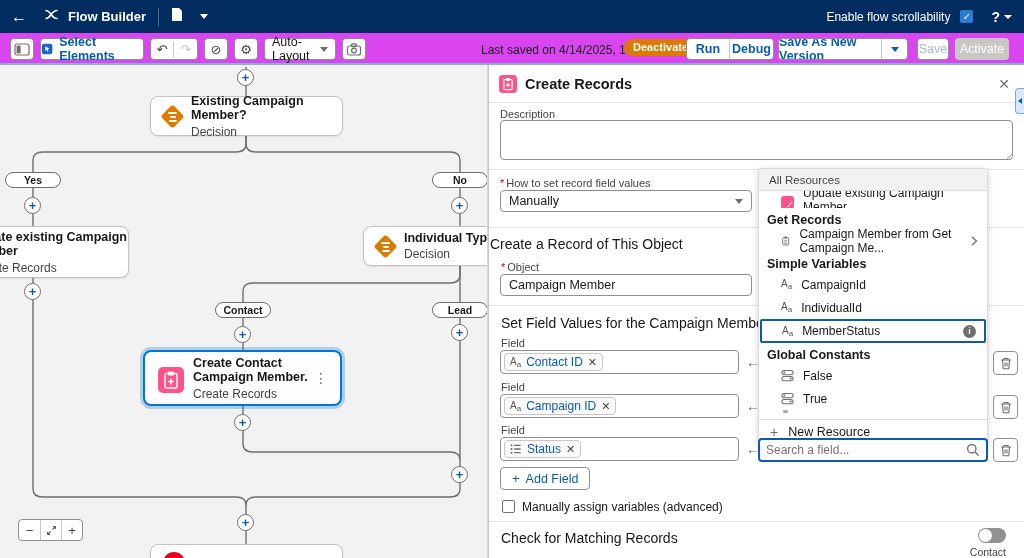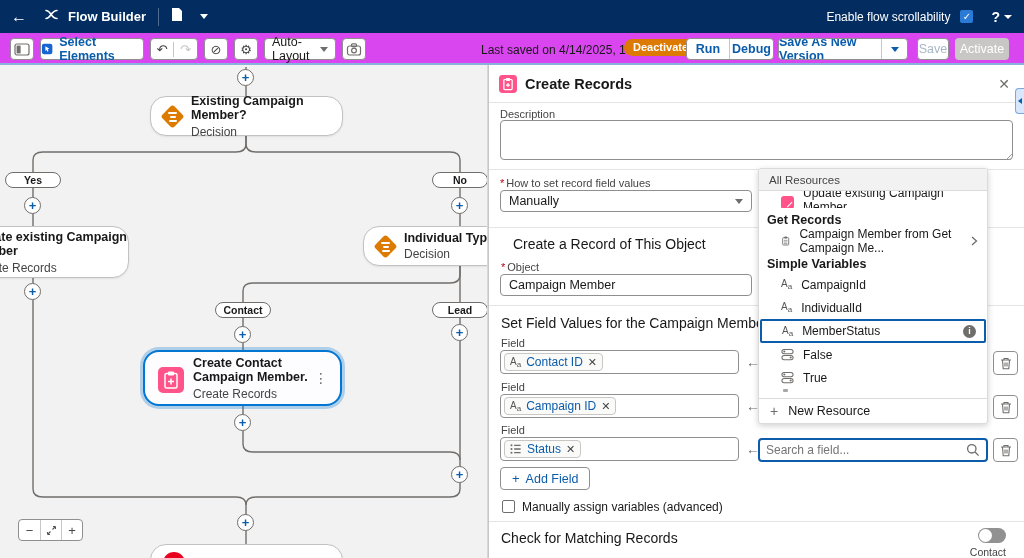--- a/index.html
+++ b/index.html
@@ -47,21 +47,21 @@
   .t-savenew .c1 { width:102px; }
   .t-savenew .c2 { width:26px; border-left:1px solid #c9c7c5; }
   .t-save { left:917px; width:32px; color:#a8b7c7; }
   .t-activate { left:955px; width:54px; background:#c9c7c5; border:none; color:#fff; }
 
   
   .canvas { position:absolute; left:0; top:65px; width:488px; height:493px; background:#f3f2f2; border-right:1px solid #d8d8d8; overflow:hidden; }
   .connectors { position:absolute; left:0; top:0; }
   .plus { position:absolute; width:17px; height:17px; background:#fff; border:1px solid #706e6b; border-radius:50%; color:#0b5cab; font-size:13px; line-height:15px; text-align:center; font-weight:bold; }
   .pill { position:absolute; width:56px; height:16px; background:#fff; border:1px solid #706e6b; border-radius:8px; font-size:10.5px; font-weight:bold; color:#181818; text-align:center; line-height:14px; }
-  .node { position:absolute; background:#fff; border:1px solid #c2c2c2; border-radius:16px; box-shadow:0 1px 2px rgba(0,0,0,.08); }
+  .node { position:absolute; background:#fff; border:1px solid #c2c2c2; border-radius:8px; box-shadow:0 1px 2px rgba(0,0,0,.08); }
   .node-title { font-size:12.5px; font-weight:bold; color:#181818; line-height:1.15; }
   .node-sub { font-size:12px; color:#444; margin-top:2px; }
   .node-body { position:absolute; left:40px; top:50%; transform:translateY(-50%); width:158px; }
   .node-selected { border:2px solid #0176d3; box-shadow:0 0 0 3px rgba(1,118,211,.28); background:#fdfdff; }
   .diamond { position:absolute; left:13px; top:50%; width:17px; height:17px; margin-top:-8.5px; background:#dd7a01; border-radius:3px; transform:rotate(45deg); }
   .diamond .bars { position:absolute; left:0; top:0; width:17px; height:17px; transform:rotate(-45deg); display:flex; flex-direction:column; align-items:center; justify-content:center; gap:2px; }
   .diamond .bars i { display:block; height:2px; background:#fff; border-radius:1px; }
   .kebab { position:absolute; right:12px; top:50%; transform:translateY(-50%); color:#706e6b; font-size:14px; font-family:"DejaVu Sans", sans-serif; }
   .end-circle { position:absolute; left:12px; top:7px; width:22px; height:22px; border-radius:50%; background:#ea001e; }
   .zoomctl { position:absolute; left:18px; top:454px; height:22px; display:flex; background:#fff; border:1px solid #8f8f8f; border-radius:4px; overflow:hidden; }
@@ -314,21 +314,21 @@
     <div class="p-divider" style="top:104px;"></div>
 
     <span class="p-label" style="left:11px; top:112px;"><span class="req">*</span><span>How to set record field values</span></span>
     <div class="p-select" style="left:11px; top:125px; width:252px;">
       <span>Manually</span>
         <span class="caret-down"></span>
     </div>
 
     <div class="p-divider" style="top:162px;"></div>
 
-    <span class="section-title" style="left:24px; top:171px;text-align:center;">Create a Record of This Object</span>
+    <span class="section-title" style="left:1px; top:171px;text-align:center;">Create a Record of This Object</span>
     <span class="p-label" style="left:12px; top:196px;"><span class="req">*</span><span>Object</span></span>
     <div class="p-input" style="left:11px; top:209px; width:252px;">
         <span>Campaign Member</span>
       </div>
 
     <div class="p-divider" style="top:240px;"></div>
 
     <span class="section-title" style="left:12px; top:250px;">Set Field Values for the Campaign Member</span>
 
     <span class="p-label" style="left:12px; top:272px;">Field</span>
@@ -433,20 +433,21 @@
     <div class="dd-item">
       <span class="aa-icon">A<span class="aa-sub">a</span></span>
       <span>IndividualId</span>
     </div>
     <div class="dd-item dd-selected">
       <span class="aa-icon">A<span class="aa-sub">a</span></span>
       <span>MemberStatus</span>
       <span class="info-icon">i</span>
     </div>
 
+    <div class="dd-group">Global Constants</div>
     <div class="dd-item">
       <svg width="13" height="13" viewBox="0 0 14 14">
           <rect x="1" y="1.5" width="12" height="4.6" rx="2.3" stroke="#706e6b" stroke-width="1.1" fill="none"></rect>
           <rect x="1" y="8" width="12" height="4.6" rx="2.3" stroke="#706e6b" stroke-width="1.1" fill="none"></rect>
           <circle cx="3.6" cy="3.8" r="1.1" fill="#706e6b"></circle>
           <circle cx="10.4" cy="10.3" r="1.1" fill="#706e6b"></circle>
         </svg>
       <span>False</span>
     </div>
     <div class="dd-item">

